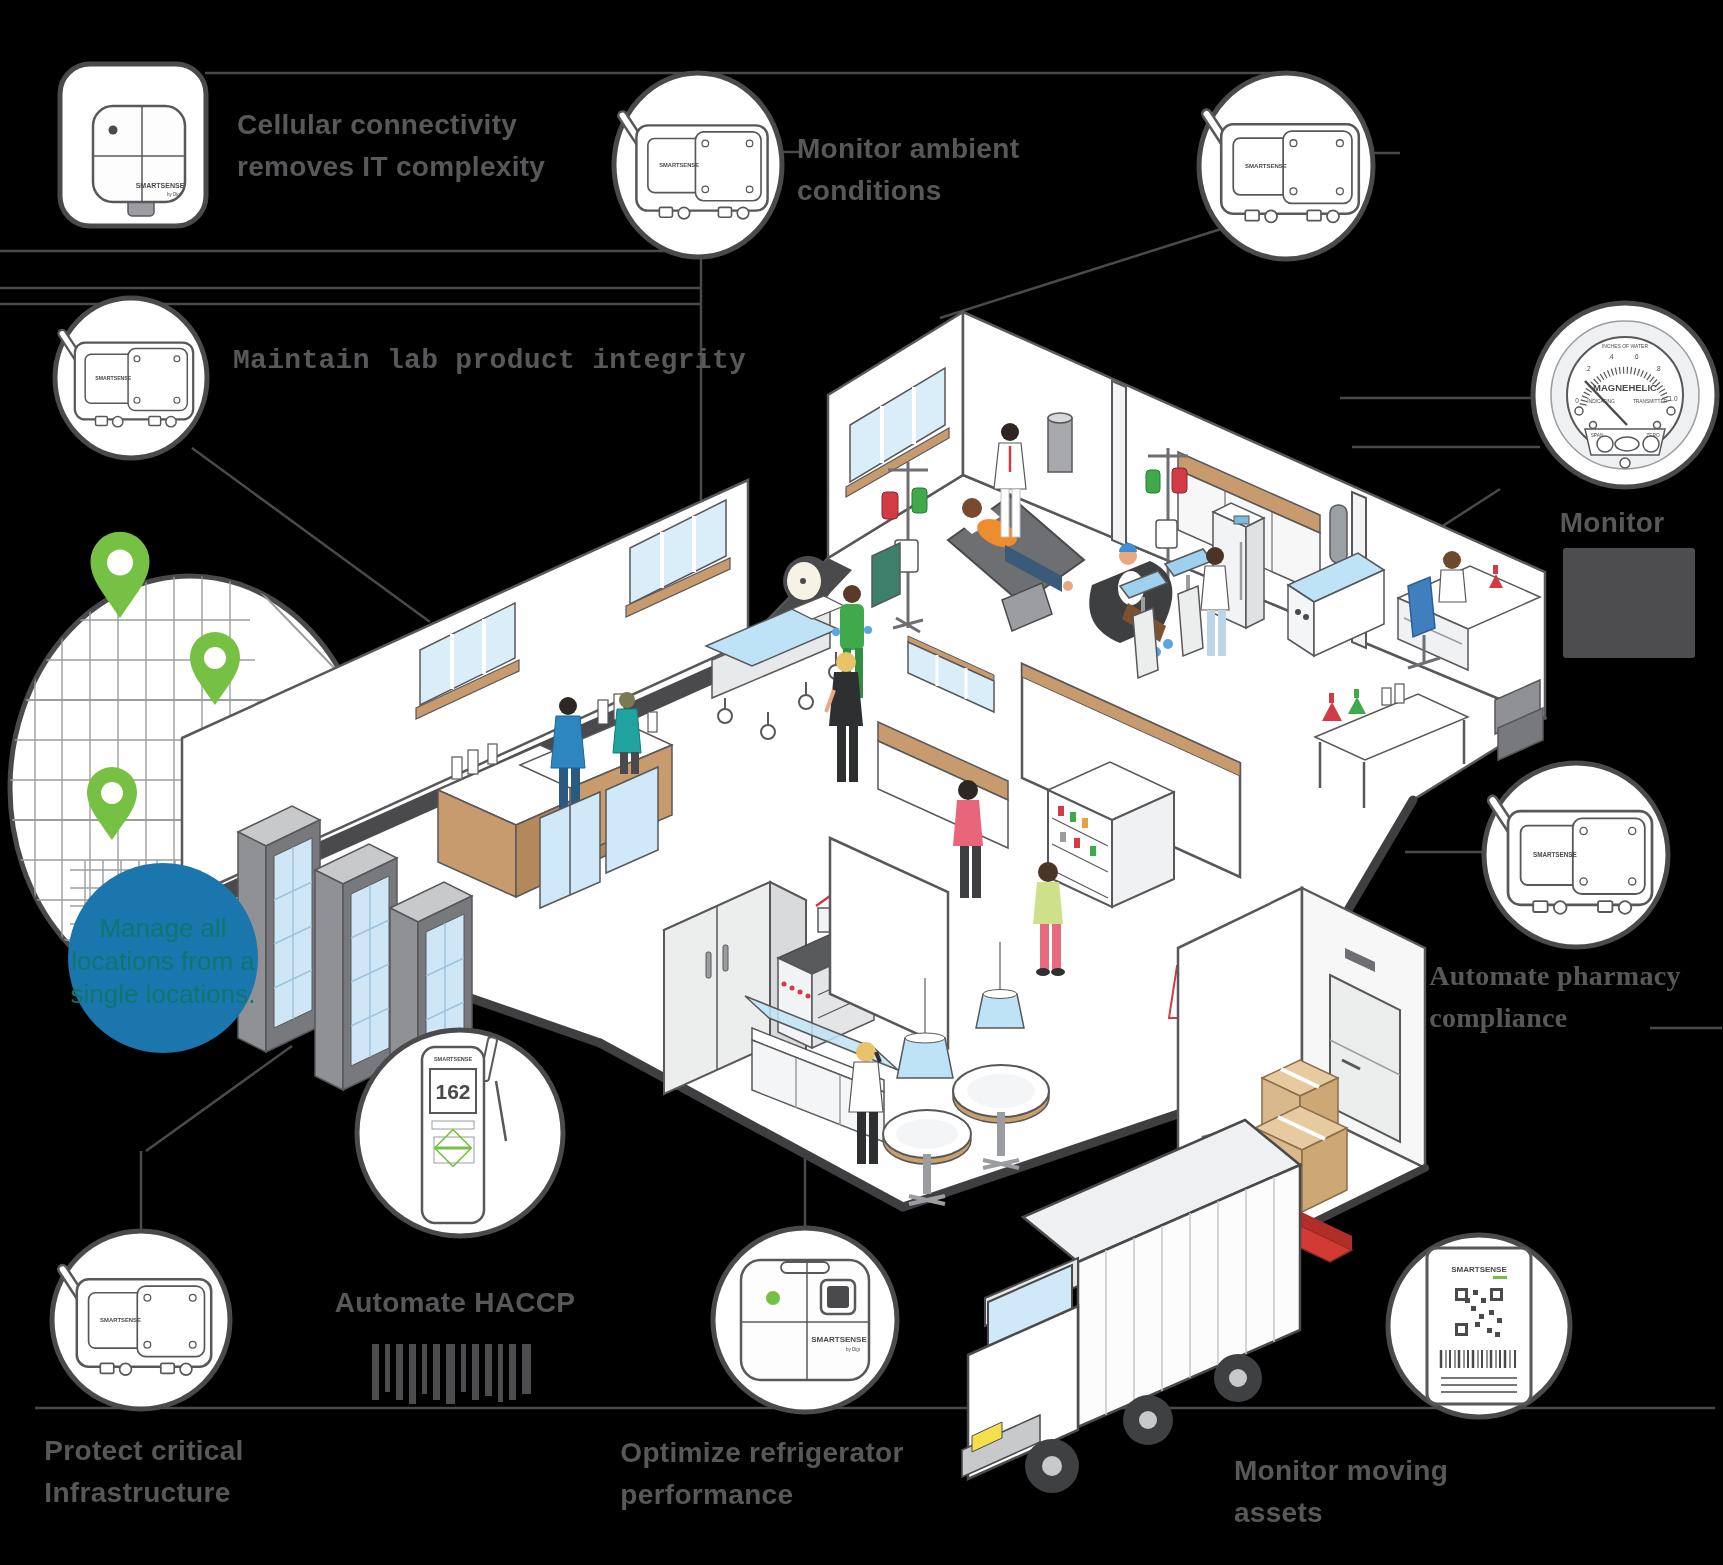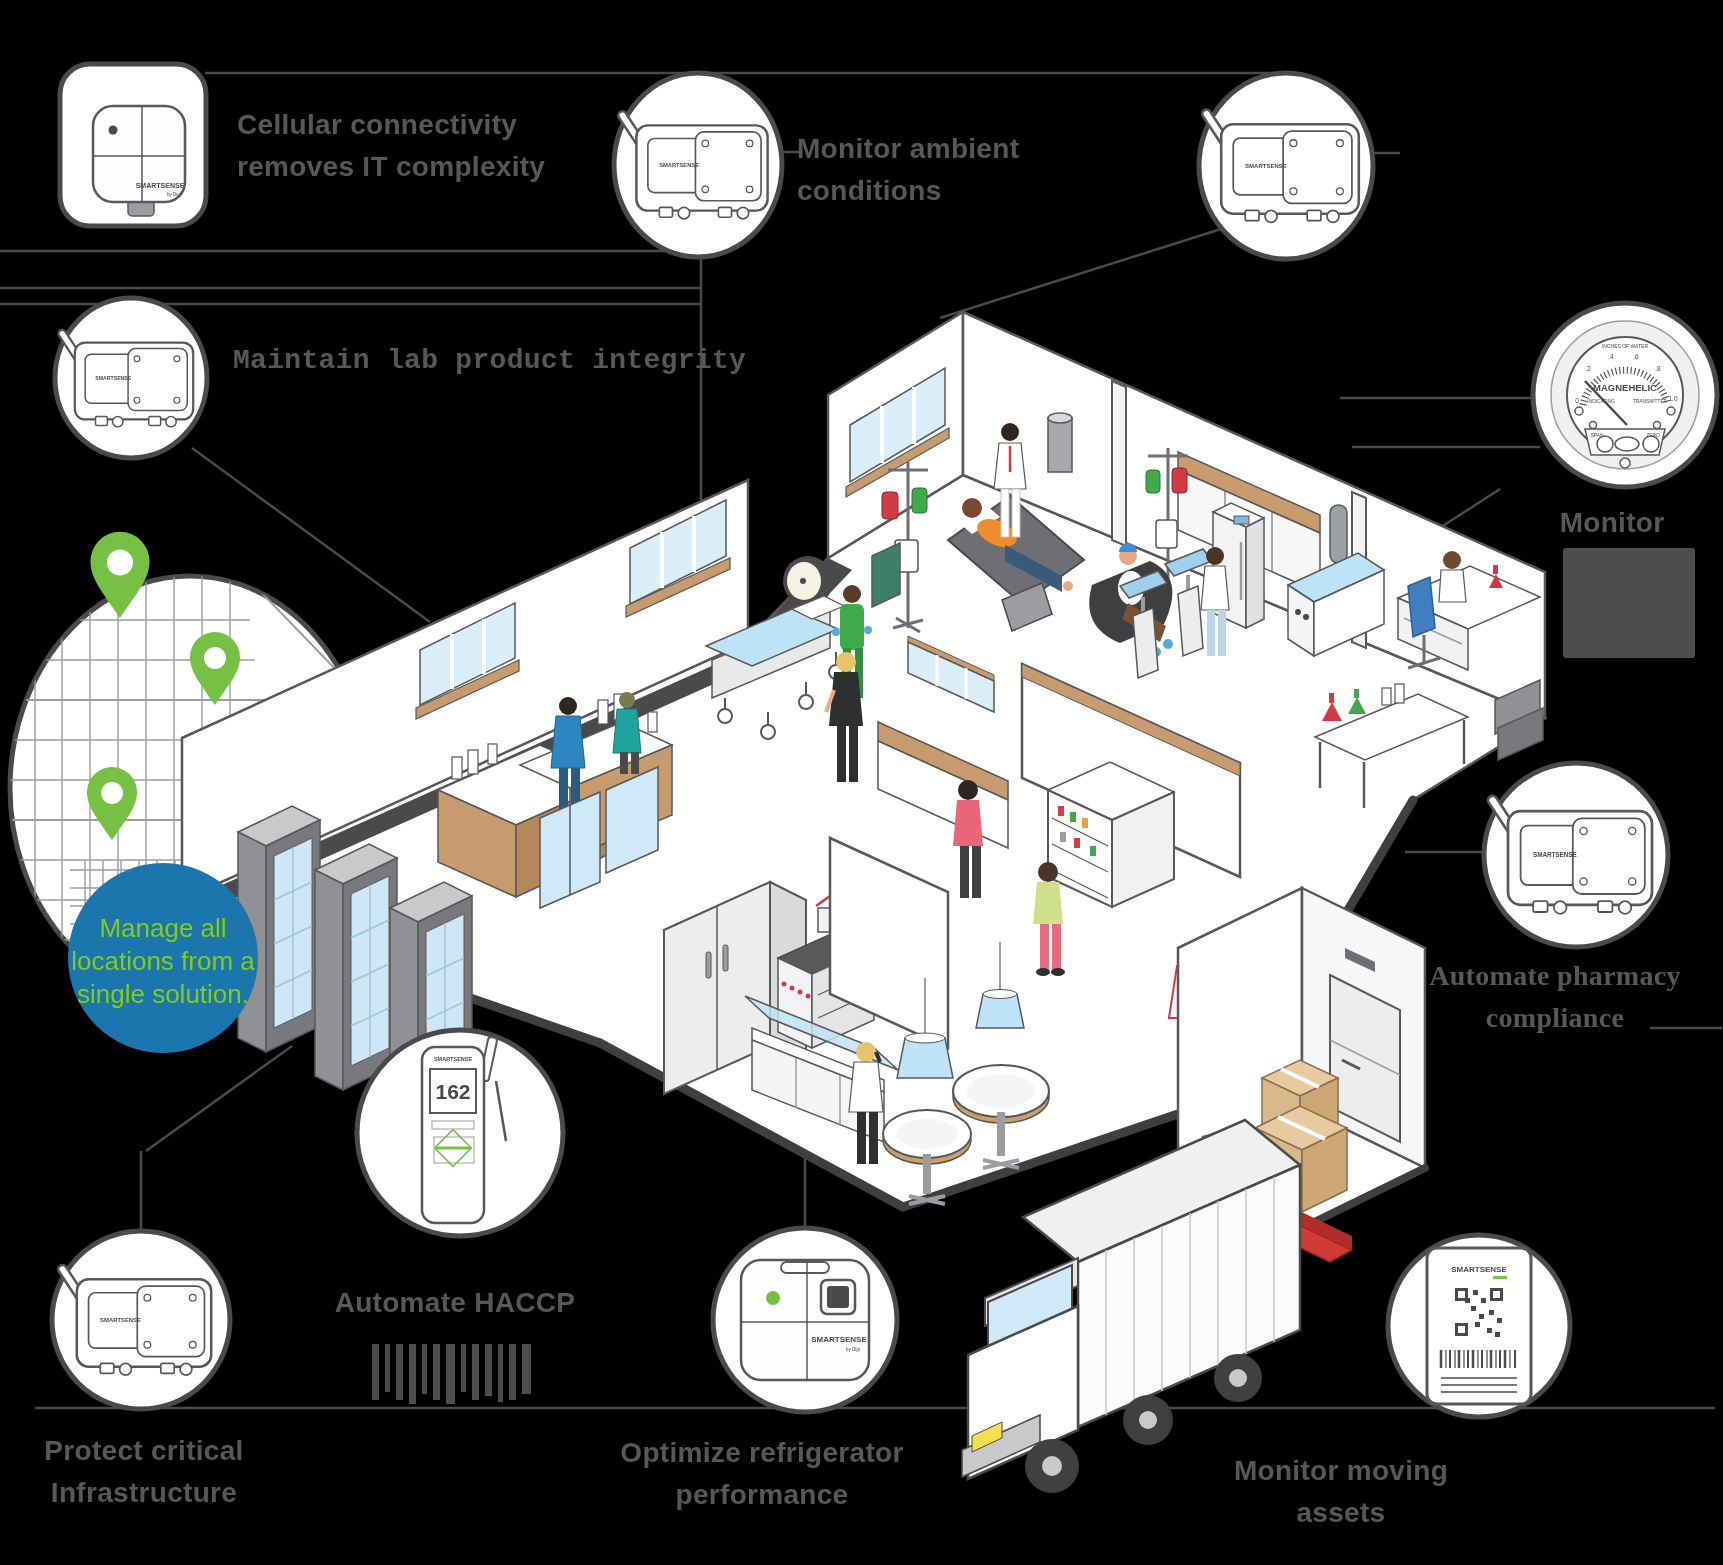--- a/index.html
+++ b/index.html
@@ -1,22 +1,22 @@
 <!DOCTYPE html>
 <html><head>
 <meta charset="utf-8">
 <style>
   html,body{margin:0;padding:0;background:#000;}
   .stage{position:relative;width:1723px;height:1565px;background:#000;overflow:hidden;
          font-family:"Liberation Sans",sans-serif;}
   .stage svg{position:absolute;left:0;top:0;}
   .label{position:absolute;font-weight:700;font-size:28px;line-height:1.5;color:#58585B;letter-spacing:.3px;white-space:nowrap;}
-  .label.center{transform:translateX(-50%);text-align:center;}
+  .label.center{transform:translateX(-50%);text-align:left;}
   .badge-text{position:absolute;width:200px;transform:translateX(-50%);text-align:center;
-              color:#84cc16;font-size:26px;line-height:1.26;font-weight:400;}
+              color:#0f766e;font-size:26px;line-height:1.26;font-weight:400;}
   .glitch-block{position:absolute;background:#4d4d50;border-radius:3px;}
   .glitch-stripes{position:absolute;display:flex;align-items:flex-start;}
   .glitch-stripes span{background:#4d4d50;margin-right:6px;}
   svg text{font-family:"Liberation Sans",sans-serif;fill:#4a4a4c;}
 </style>
 </head>
 <body>
 
 <div class="stage">
 
@@ -727,16 +727,16 @@
 </div>
 
 <div class="label center" style="left:1341px;top:1430px;margin-top:20px;">
   <div>Monitor moving</div>
   <div>assets</div>
 </div>
 
 <div class="badge-text" style="left:163px;top:912px;">
   <div>Manage all</div>
   <div>locations from a</div>
-  <div>single solution.</div>
+  <div>single locations.</div>
 </div>
 
 </div>
 
 </body></html>

